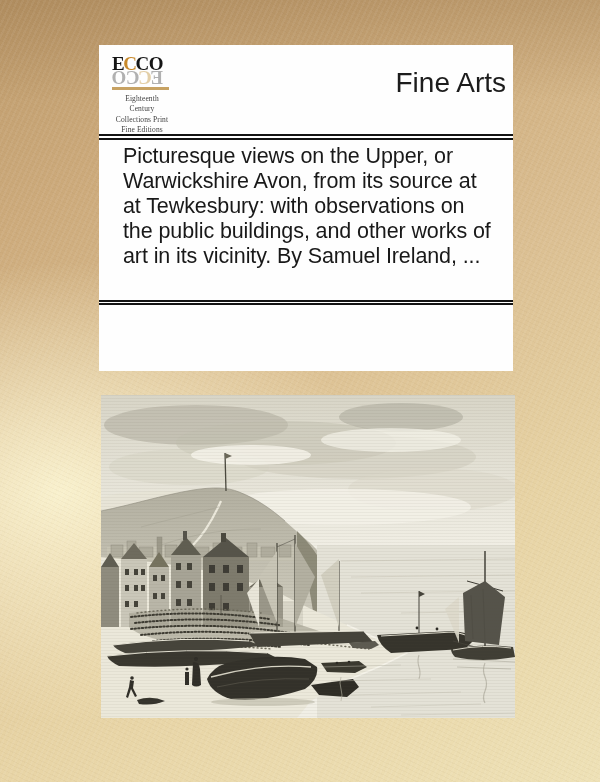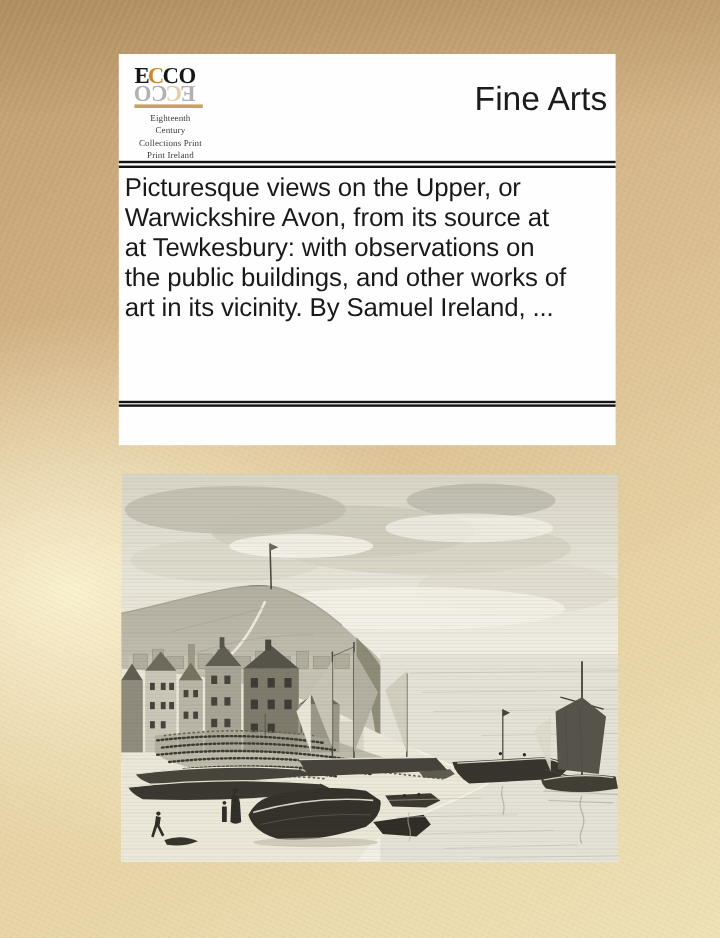--- a/index.html
+++ b/index.html
@@ -31,21 +31,21 @@
   .logo-word.reflection .lt{color:#9e9e9e;}
   .logo-word.reflection .lt.gold{color:#ddc493;}
   .logo-rule{width:57px;height:2.5px;background:#c7a263;margin:2px 0 4px 0;}
   .logo-tagline{width:60px;text-align:center;font-family:Liberation Serif, serif;
     font-size:7.5px;line-height:10.5px;color:#3d3d3d;letter-spacing:.1px;}
 
   .category{margin-left:auto;padding-top:11px;font-size:28px;color:#1c1c1c;letter-spacing:0;}
 
   .rule{border-top:2.4px solid #131313;border-bottom:2.4px solid #131313;height:1.6px;background:#fff;}
 
-  .title-block{height:194px;box-sizing:border-box;padding:4px 6px 0 5px;
+  .title-block{height:160px;box-sizing:border-box;padding:4px 6px 0 24px;
     font-size:21.5px;line-height:25px;color:#191919;letter-spacing:-0.1px;}
   .author-block{padding:13px 8px 0 8px;font-size:21.5px;color:#191919;}
 
   .illustration{position:absolute;left:101px;top:395px;width:414px;height:323px;background:#f1efe6;}
   .illustration svg{display:block;width:414px;height:323px;}
   .illustration::after{content:"";position:absolute;inset:0;pointer-events:none;
     background:repeating-linear-gradient(to bottom, rgba(85,78,60,.06) 0 1px, rgba(0,0,0,0) 1px 3px);}
 </style>
 </head>
 <body>
@@ -55,21 +55,21 @@
   <div class="panel">
 
     <div class="panel-header">
       <div class="logo">
         <div class="logo-word"><span class="lt">E</span><span class="lt gold">C</span><span class="lt">C</span><span class="lt">O</span></div>
         <div class="logo-word reflection" aria-hidden="true"><span class="lt">E</span><span class="lt gold">C</span><span class="lt">C</span><span class="lt">O</span></div>
         <div class="logo-rule"></div>
         <div class="logo-tagline">
           <div>Eighteenth Century</div>
           <div>Collections Print</div>
-          <div>Print Ireland</div>
+          <div>Fine Editions</div>
         </div>
       </div>
       <div class="category">Fine Arts</div>
     </div>
 
     <div class="rule"></div>
 
     <div class="title-block">
       <div>Picturesque views on the Upper, or</div>
       <div>Warwickshire Avon, from its source at</div>

